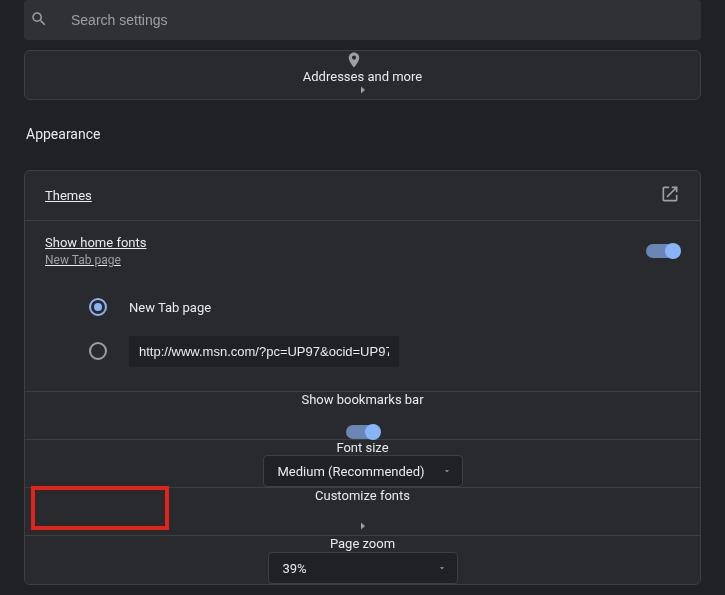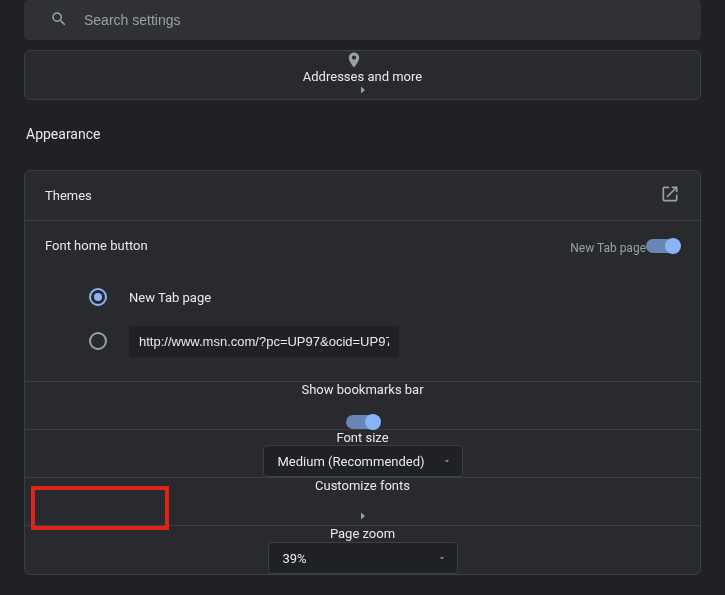--- a/index.html
+++ b/index.html
@@ -12,21 +12,22 @@
     height: 595px;
     overflow: hidden;
   }
   .search-bar {
     margin: 0 24px 10px 24px;
     background: #303134;
     border-radius: 4px;
     height: 40px;
     display: flex;
     align-items: center;
-    padding: 0 26px;
+    padding: 0 6px;
+    gap: 7px;
   }
   .search-bar svg { width: 18px; height: 18px; fill: #9aa0a6; }
   .search-input {
     background: transparent;
     border: none;
     outline: none;
     color: #e8eaed;
     font-size: 14px;
     margin-left: 16px;
     flex: 1;
@@ -51,21 +52,21 @@
     position: relative;
   }
   .row:last-child { border-bottom: none; }
   .row.simple { min-height: 48px; flex-direction: column; }
 
   .row-icon { width: 36px; display:flex; align-items:center; }
   .row-icon svg { width: 18px; height: 18px; fill: #9aa0a6; }
 
   .row-label { flex: 1; color: #e8eaed; font-size: 13px; }
   .row-sub { color: #9aa0a6; font-size: 12px; margin-top: 3px; }
-  .two-line { display:flex; flex-direction:row; justify-content:center; flex:1; padding: 14px 0; }
+  .two-line { display:flex; flex-direction:column; justify-content:center; flex:1; padding: 14px 0; text-decoration: underline; }
 
   .chevron svg { width: 12px; height: 12px; fill: #9aa0a6; }
   .launch svg { width: 20px; height: 20px; fill: #9aa0a6; }
 
   .section-title {
     color: #e8eaed;
     font-size: 14px;
     margin: 26px 0 28px 2px;
   }
 
@@ -159,21 +160,21 @@
       <span class="launch">
         <svg viewBox="0 0 24 24">
             <path d="M19 19H5V5h6V3H5a2 2 0 00-2 2v14a2 2 0 002 2h14a2 2 0 002-2v-6h-2v6zM14 3v2h3.59l-9.83 9.83 1.41 1.41L19 6.41V10h2V3h-7z"></path>
           </svg>
       </span>
     </div>
 
     <div class="home-button-block">
       <div class="row">
         <div class="two-line">
-          <div class="row-label">Font home button</div>
+          <div class="row-label">Show home fonts</div>
           <div class="row-sub">New Tab page</div>
         </div>
         <div class="toggle"></div>
       </div>
       <div class="radio-group">
         <div class="radio-row">
           <div class="radio selected"></div>
           <div class="radio-label">New Tab page</div>
         </div>
         <div class="radio-row">

